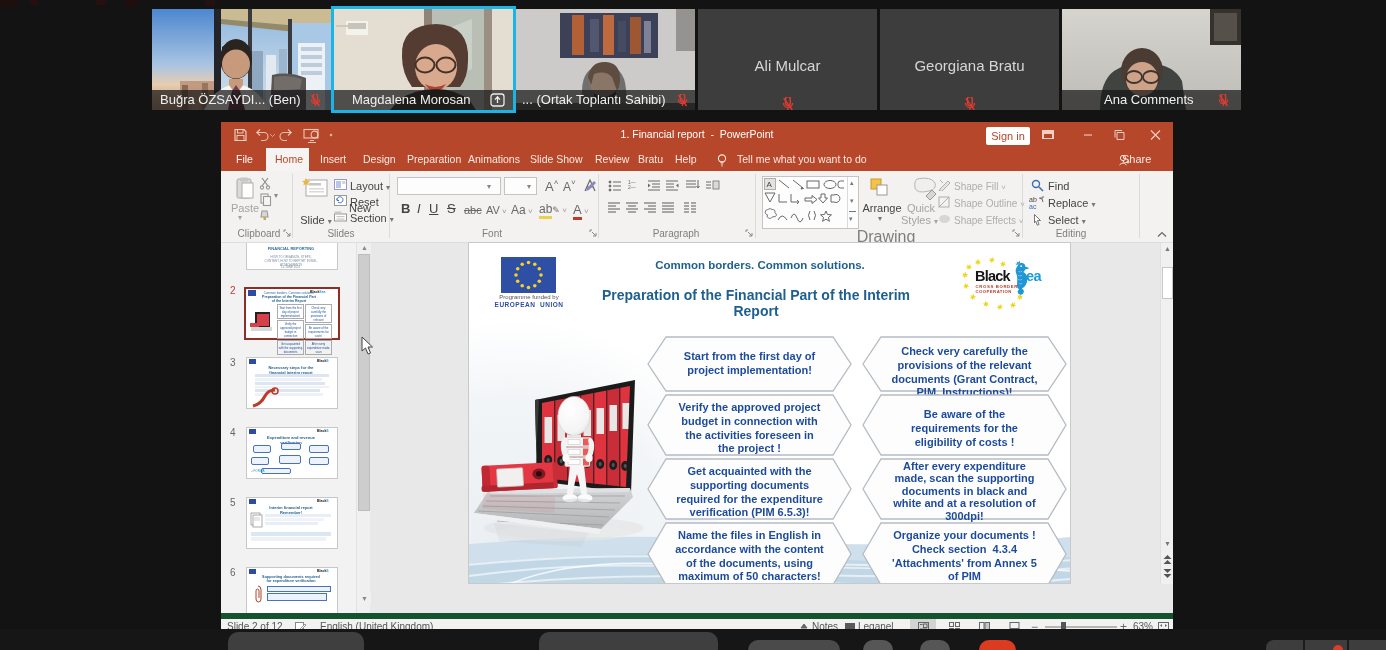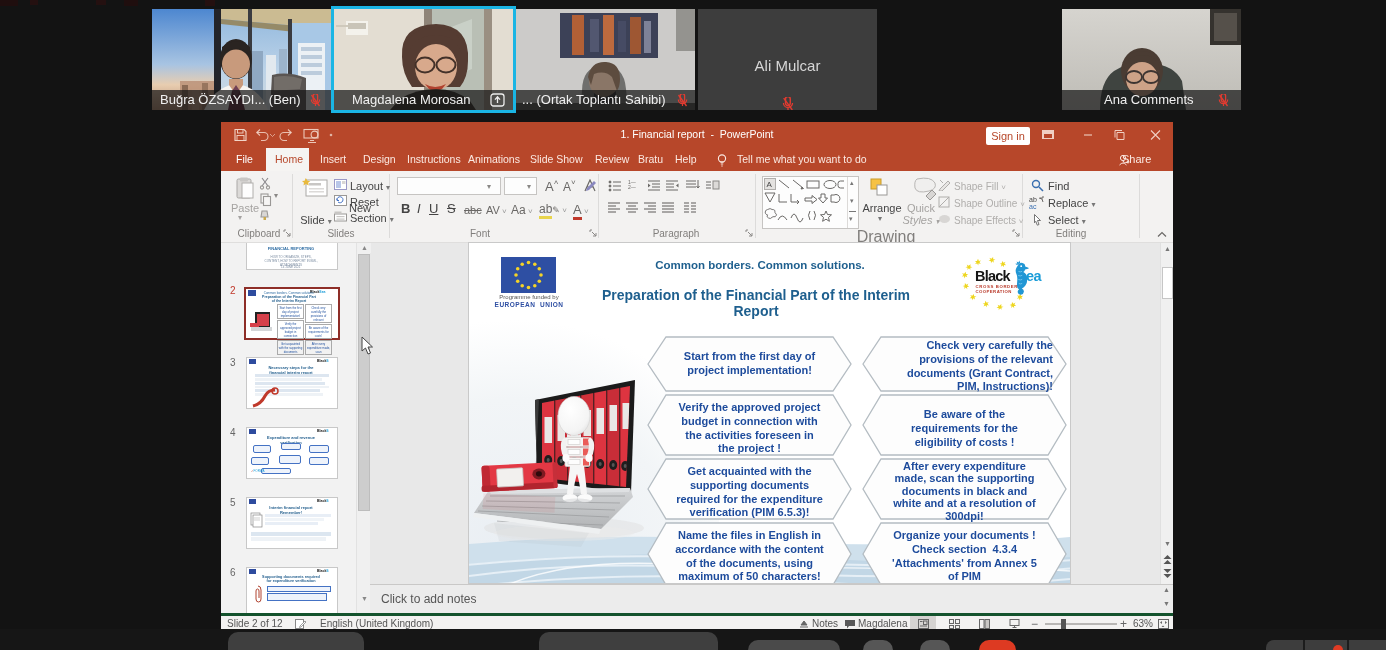--- a/index.html
+++ b/index.html
@@ -140,20 +140,28 @@
 
 <div class="tile" style="left:698px;">
   <div class="nodeo">Ali Mulcar</div>
   <svg width="12" height="14" viewBox="0 0 11 13" style="position:absolute;left:84px;top:88px">
     <path d="M3.2,1.8 a2.2,2.2 0 0 1 4.4,0 l0,4 a2.2,2.2 0 0 1 -4.4,0 z" fill="none" stroke="#e23b30" stroke-width="1.3"></path>
     <path d="M1.3,5.5 a4.2,4.2 0 0 0 8.4,0 M5.5,9.7 L5.5,12" fill="none" stroke="#e23b30" stroke-width="1.2"></path>
     <line x1="1.5" y1="1" x2="9.5" y2="12" stroke="#e23b30" stroke-width="1.3"></line>
   </svg>
 </div>
 
+<div class="tile" style="left:880px;">
+  <div class="nodeo">Georgiana Bratu</div>
+  <svg width="12" height="14" viewBox="0 0 11 13" style="position:absolute;left:84px;top:88px">
+    <path d="M3.2,1.8 a2.2,2.2 0 0 1 4.4,0 l0,4 a2.2,2.2 0 0 1 -4.4,0 z" fill="none" stroke="#e23b30" stroke-width="1.3"></path>
+    <path d="M1.3,5.5 a4.2,4.2 0 0 0 8.4,0 M5.5,9.7 L5.5,12" fill="none" stroke="#e23b30" stroke-width="1.2"></path>
+    <line x1="1.5" y1="1" x2="9.5" y2="12" stroke="#e23b30" stroke-width="1.3"></line>
+  </svg>
+</div>
 
 <div class="tile" style="left:1062px;">
   <svg width="179" height="101" viewBox="0 0 179 101">
     <rect width="179" height="101" fill="#cfcdc8"></rect>
     <linearGradient id="w6" x1="0" y1="0" x2="0" y2="1">
           <stop offset="0" stop-color="#d6d4cf"></stop>
           <stop offset="1" stop-color="#bebcb6"></stop>
         </linearGradient>
     <rect width="179" height="101" fill="url(#w6)"></rect>
     <rect x="148" y="0" width="31" height="36" fill="#35322e"></rect>
@@ -209,21 +217,21 @@
       </g>
     </svg>
   </div>
 
   <div class="abs" style="left:45px;top:26px;width:43px;height:23px;background:#f5f4f2;"></div>
   <div class="abs" style="left:0;top:26px;width:760px;height:23px;color:#fbe9e2;font-size:10.5px;line-height:23px;">
     <span class="abs" style="left:15px;color:#fff;">File</span>
     <span class="abs" style="left:54px;color:#b7472a;">Home</span>
     <span class="abs" style="left:99px;">Insert</span>
     <span class="abs" style="left:142px;">Design</span>
-    <span class="abs" style="left:186px;">Instructions</span>
+    <span class="abs" style="left:186px;">Preparation</span>
     <span class="abs" style="left:247px;">Animations</span>
     <span class="abs" style="left:309px;">Slide Show</span>
     <span class="abs" style="left:374px;">Review</span>
     <span class="abs" style="left:417px;">Bratu</span>
     <span class="abs" style="left:454px;">Help</span>
     <span class="abs" style="left:516px;">Tell me what you want to do</span>
   </div>
   <svg class="abs" style="left:494px;top:31px" width="14" height="14" viewBox="0 0 14 14">
     <g stroke="#fbe9e2" fill="none" stroke-width="1.1">
       <circle cx="7" cy="5.5" r="3.6"></circle>
@@ -243,21 +251,21 @@
     
     <div class="abs" style="left:71px;top:3px;width:1px;height:64px;background:#dcdbda"></div>
     <div class="abs" style="left:168px;top:3px;width:1px;height:64px;background:#dcdbda"></div>
     <div class="abs" style="left:377px;top:3px;width:1px;height:64px;background:#dcdbda"></div>
     <div class="abs" style="left:534px;top:3px;width:1px;height:64px;background:#dcdbda"></div>
     <div class="abs" style="left:801px;top:3px;width:1px;height:64px;background:#dcdbda"></div>
     <div class="abs" style="left:918px;top:3px;width:1px;height:64px;background:#dcdbda"></div>
     
     <div class="abs" style="left:8px;top:57px;width:60px;text-align:center;font-size:10px;color:#807e7c">Clipboard</div>
     <div class="abs" style="left:75px;top:57px;width:90px;text-align:center;font-size:10px;color:#807e7c">Slides</div>
-    <div class="abs" style="left:164px;top:57px;width:190px;text-align:center;font-size:10px;color:#807e7c">Font</div>
+    <div class="abs" style="left:176px;top:57px;width:190px;text-align:center;font-size:10px;color:#807e7c">Font</div>
     <div class="abs" style="left:390px;top:57px;width:130px;text-align:center;font-size:10px;color:#807e7c">Paragraph</div>
     <div class="abs" style="left:600px;top:57px;width:130px;text-align:center;font-size:16px;color:#807e7c">Drawing</div>
     <div class="abs" style="left:800px;top:57px;width:100px;text-align:center;font-size:10px;color:#807e7c">Editing</div>
     <svg class="abs" style="left:62px;top:58px" width="8" height="8" viewBox="0 0 8 8">
           <path d="M1,1 L1,3 M1,1 L3,1 M3,3 L7,7 M7,4 L7,7 L4,7" stroke="#8a8886" fill="none" stroke-width="1"></path>
         </svg>
     <svg class="abs" style="left:368px;top:58px" width="8" height="8" viewBox="0 0 8 8">
           <path d="M1,1 L1,3 M1,1 L3,1 M3,3 L7,7 M7,4 L7,7 L4,7" stroke="#8a8886" fill="none" stroke-width="1"></path>
         </svg>
     <svg class="abs" style="left:524px;top:58px" width="8" height="8" viewBox="0 0 8 8">
@@ -448,21 +456,21 @@
       <rect x="2" y="2" width="10" height="10" fill="#f6c244" stroke="#c89a28"></rect>
       <rect x="8" y="8" width="10" height="10" fill="#fff" stroke="#9a9896"></rect>
     </svg>
     <div class="abs" style="left:641px;top:31px;width:40px;text-align:center;">Arrange</div>
     <div class="abs" style="left:657px;top:43px;font-size:8px;color:#777;">▾</div>
     <svg class="abs" style="left:691px;top:5px" width="26" height="26" viewBox="0 0 26 26">
       <path d="M5,3 q14,-3 18,4 q2,6 -6,8 q-12,3 -14,-3 q-1,-7 2,-9" fill="#f0efee" stroke="#b8b6b4"></path>
       <path d="M20,14 l4,4 -6,6 -4,-4 z" fill="#d8d6d4" stroke="#9a9896"></path>
     </svg>
     <div class="abs" style="left:680px;top:31px;width:40px;text-align:center;color:#a5a3a1;">Quick</div>
-    <div class="abs" style="left:680px;top:43px;width:40px;text-align:center;color:#a5a3a1;font-style:italic;">Styles <span style="font-size:8px">▾</span></div>
+    <div class="abs" style="left:680px;top:43px;width:40px;color:#a5a3a1;">Styles <span style="font-size:8px">▾</span></div>
     <svg class="abs" style="left:717px;top:8px" width="13" height="12" viewBox="0 0 13 12">
           <path d="M2,10 L10,2 l2,2 -8,8 -3,0 z" fill="#e8e6e4" stroke="#b0aeac"></path>
           <path d="M2,1 l3,3" stroke="#b0aeac"></path>
         </svg>
     <div class="abs" style="left:733px;top:10px;color:#b0aeac;font-size:10px;">Shape Fill <span style="font-size:8px">˅</span></div>
     <svg class="abs" style="left:717px;top:25px" width="13" height="12" viewBox="0 0 13 12">
           <rect x="1" y="1" width="10" height="10" fill="none" stroke="#b0aeac"></rect>
           <path d="M11,1 L1,11" stroke="#b0aeac"></path>
         </svg>
     <div class="abs" style="left:733px;top:27px;color:#b0aeac;font-size:10px;">Shape Outline <span style="font-size:8px">˅</span></div>
@@ -809,21 +817,21 @@
         <svg width="205" height="64" viewBox="0 0 205 64" style="position:absolute;top:186px">
               <polygon points="1,32 19,1 186,1 204,32 186,63 19,63" fill="#fdfdfd" stroke="#b4bcc2" stroke-width="1.3"></polygon>
             </svg>
         <div class="hextxt" style="top:193px;">Name the files in English in<br>accordance with the content<br>of the documents, using<br>maximum of 50 characters!</div>
       </div>
 
       <div class="hexcol" style="position:absolute;left:393px;top:93px;width:205px;">
         <svg width="205" height="56" viewBox="0 0 205 56" style="position:absolute;top:0">
               <polygon points="1,28 19,1 186,1 204,28 186,55 19,55" fill="#fdfdfd" stroke="#b4bcc2" stroke-width="1.3"></polygon>
             </svg>
-        <div class="hextxt" style="top:3px;text-align:right;">Check very carefully the<br>provisions of the relevant<br>documents (Grant Contract,<br>PIM, Instructions)!</div>
+        <div class="hextxt" style="top:9px;">Check very carefully the<br>provisions of the relevant<br>documents (Grant Contract,<br>PIM, Instructions)!</div>
         <svg width="205" height="62" viewBox="0 0 205 62" style="position:absolute;top:58px">
               <polygon points="1,31 19,1 186,1 204,31 186,61 19,61" fill="#fdfdfd" stroke="#b4bcc2" stroke-width="1.3"></polygon>
             </svg>
         <div class="hextxt" style="top:72px;">Be aware of the<br>requirements for the<br>eligibility of costs !</div>
         <svg width="205" height="62" viewBox="0 0 205 62" style="position:absolute;top:122px">
               <polygon points="1,31 19,1 186,1 204,31 186,61 19,61" fill="#fdfdfd" stroke="#b4bcc2" stroke-width="1.3"></polygon>
             </svg>
         <div class="hextxt" style="top:124px;line-height:12.4px;">After every expenditure<br>made, scan the supporting<br>documents in black and<br>white and at a resolution of<br>300dpi!</div>
         <svg width="205" height="64" viewBox="0 0 205 64" style="position:absolute;top:186px">
               <polygon points="1,32 19,1 186,1 204,32 186,63 19,63" fill="#fdfdfd" stroke="#b4bcc2" stroke-width="1.3"></polygon>
@@ -841,41 +849,36 @@
       <div class="abs" style="left:1px;top:24px;width:11px;height:32px;background:#ffffff;border:1px solid #c6c6c6;"></div>
       <div class="abs" style="left:0;top:295px;width:13px;height:12px;color:#777;font-size:7px;text-align:center;line-height:12px;">▼</div>
       <svg class="abs" style="left:2px;top:312px" width="9" height="10" viewBox="0 0 9 10">
             <path d="M4.5,0 L8.5,4 L0.5,4 Z M4.5,5 L8.5,9 L0.5,9 Z" fill="#555"></path>
           </svg>
       <svg class="abs" style="left:2px;top:326px" width="9" height="10" viewBox="0 0 9 10">
             <path d="M4.5,4 L8.5,0 L0.5,0 Z M4.5,9 L8.5,5 L0.5,5 Z" fill="#555"></path>
           </svg>
     </div>
 
-    <div class="abs" style="left:149px;top:341px;width:803px;height:29px;background:#ececec;border-top:1px solid #c9c8c7;">
-      <div class="abs" style="left:11px;top:7px;font-size:12px;color:#555;">Click to add notes</div>
-      <div class="abs" style="left:790px;top:1px;width:13px;height:12px;color:#777;font-size:7px;text-align:center;">▲</div>
-      <div class="abs" style="left:790px;top:15px;width:13px;height:12px;color:#777;font-size:7px;text-align:center;">▼</div>
-    </div>
   </div>
-  <div id="status" class="abs" style="left:0;top:491px;width:952px;height:16px;background:#f3f2f1;border-top:3px solid #14532d;font-size:10px;color:#555;">
+  <div id="status" class="abs" style="left:0;top:491px;width:952px;height:16px;background:#f3f2f1;border-top:6px solid #14532d;font-size:10px;color:#555;">
     <div class="abs" style="left:6px;top:2px;">Slide 2 of 12</div>
     <svg class="abs" style="left:74px;top:3px" width="12" height="10" viewBox="0 0 12 10">
           <rect x="0.5" y="0.5" width="8" height="9" fill="#fff" stroke="#888"></rect>
           <path d="M5,7 l5,-5 1,1 -5,5 -1.5,0.5 z" fill="#fff" stroke="#888" stroke-width="0.8"></path>
         </svg>
     <div class="abs" style="left:99px;top:2px;">English (United Kingdom)</div>
     <svg class="abs" style="left:578px;top:3px" width="11" height="10" viewBox="0 0 11 10">
           <path d="M2,6 l3,-4 3,4 z M1,8 l8,0" fill="#666" stroke="#666"></path>
         </svg>
     <div class="abs" style="left:591px;top:2px;">Notes</div>
     <svg class="abs" style="left:623px;top:3px" width="12" height="10" viewBox="0 0 12 10">
           <path d="M1,1 l10,0 0,6 -6,0 -2,2.5 0,-2.5 -2,0 z" fill="#5a5a5a"></path>
         </svg>
-    <div class="abs" style="left:637px;top:2px;">Magdalena</div>
+    <div class="abs" style="left:637px;top:2px;">Leganel</div>
     <div class="abs" style="left:689px;top:0;width:26px;height:16px;background:#d5d3d1;"></div>
     <svg class="abs" style="left:697px;top:3px" width="11" height="10" viewBox="0 0 11 10">
           <rect x="0.5" y="0.5" width="10" height="9" fill="none" stroke="#666"></rect>
           <rect x="5.5" y="2" width="3.5" height="3.5" fill="none" stroke="#666"></rect>
           <line x1="2" y1="2.5" x2="4.5" y2="2.5" stroke="#666"></line>
           <line x1="2" y1="7" x2="9" y2="7" stroke="#666"></line>
         </svg>
     <svg class="abs" style="left:728px;top:3px" width="11" height="10" viewBox="0 0 11 10">
           <rect x="0.5" y="0.5" width="4" height="4" fill="none" stroke="#666"></rect>
           <rect x="6.5" y="0.5" width="4" height="4" fill="none" stroke="#666"></rect>

